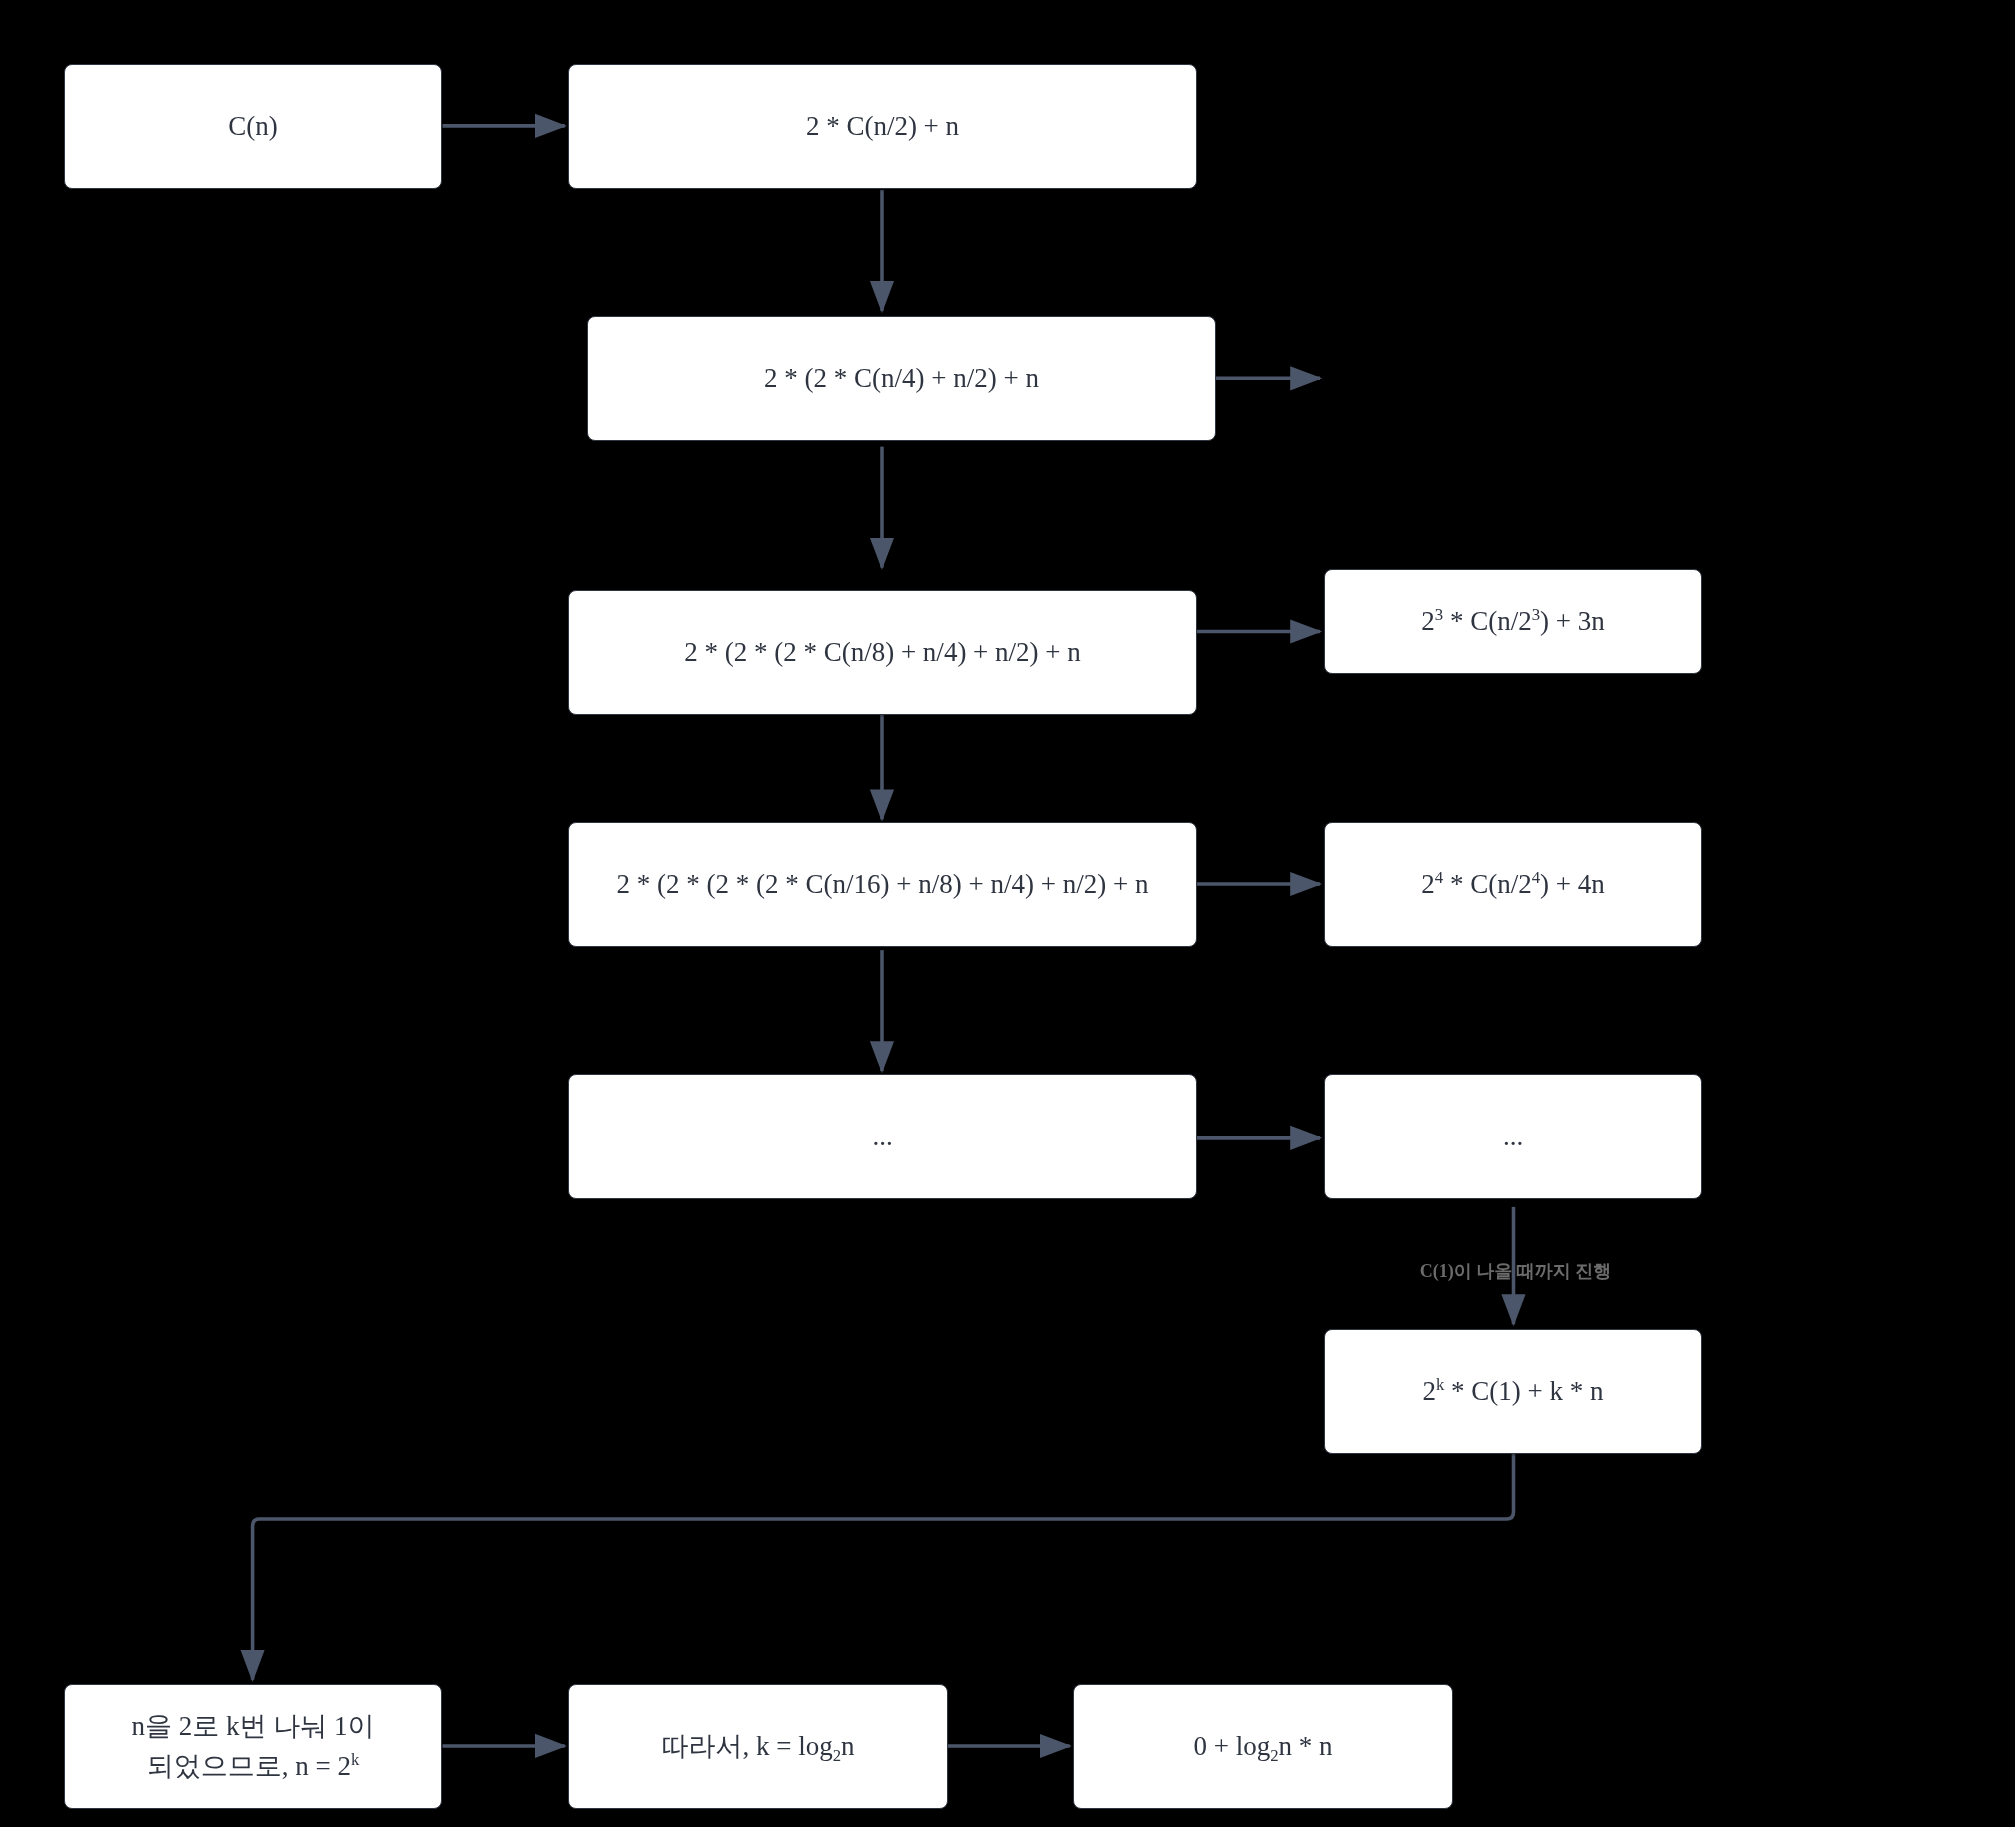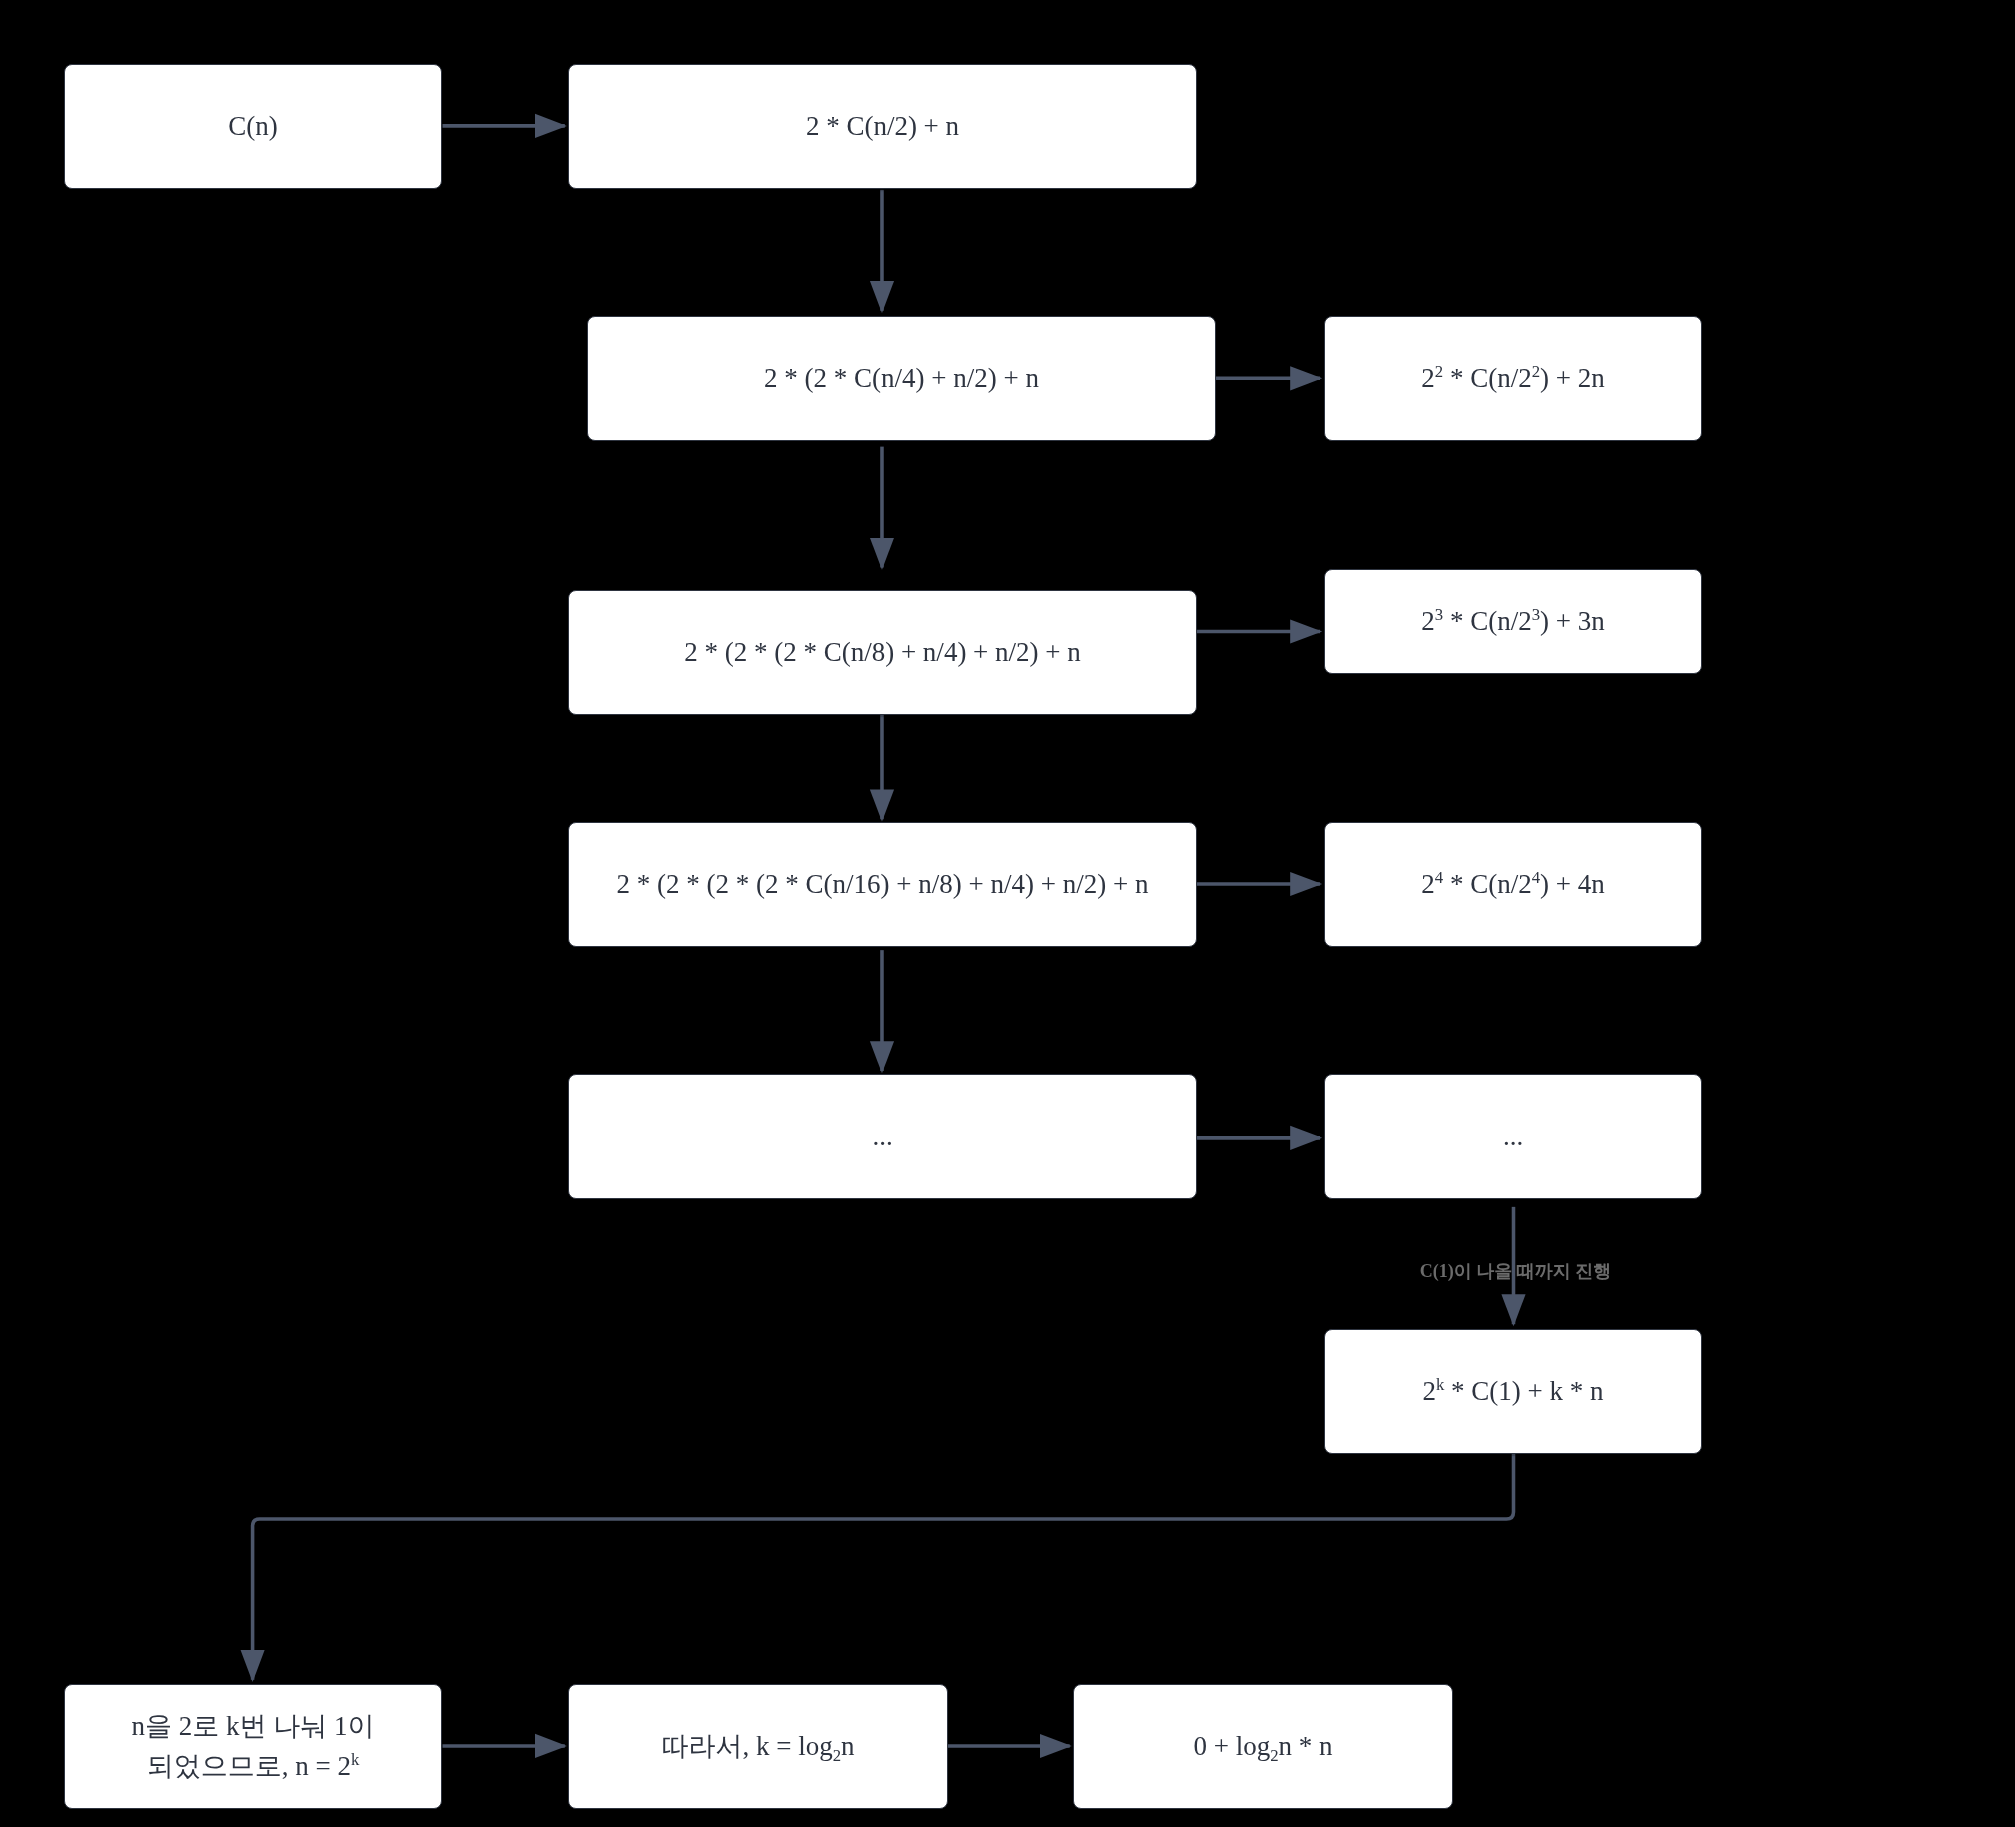--- a/index.html
+++ b/index.html
@@ -99,23 +99,20 @@
   </div>
 
   <div class="node" style="left:568px; top:64px; width:629px; height:125px;">
     <span class="txt">2 * C(n/2) + n</span>
   </div>
 
   <div class="node" style="left:587px; top:316px; width:629px; height:125px;">
     <span class="txt">2 * (2 * C(n/4) + n/2) + n</span>
   </div>
 
-  <div class="node" style="left:1324px; top:316px; width:378px; height:125px;">
-    <span class="txt"><span>2</span><sup>2</sup><span> * C(n/2</span><sup>2</sup><span>) + 2n</span></span>
-  </div>
 
   <div class="node" style="left:568px; top:569px; width:629px; height:125px;margin-top:21px;">
     <span class="txt">2 * (2 * (2 * C(n/8) + n/4) + n/2) + n</span>
   </div>
 
   <div class="node" style="left:1324px; top:569px; width:378px; height:105px;">
     <span class="txt"><span>2</span><sup>3</sup><span> * C(n/2</span><sup>3</sup><span>) + 3n</span></span>
   </div>
 
   <div class="node" style="left:568px; top:822px; width:629px; height:125px;">

